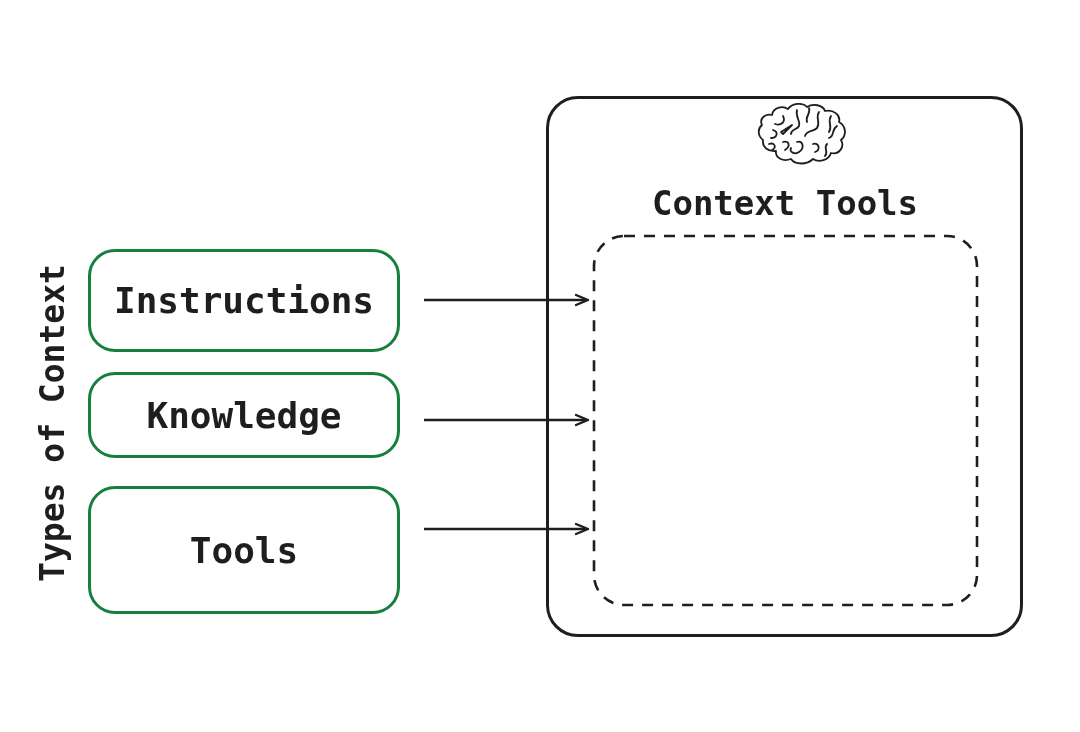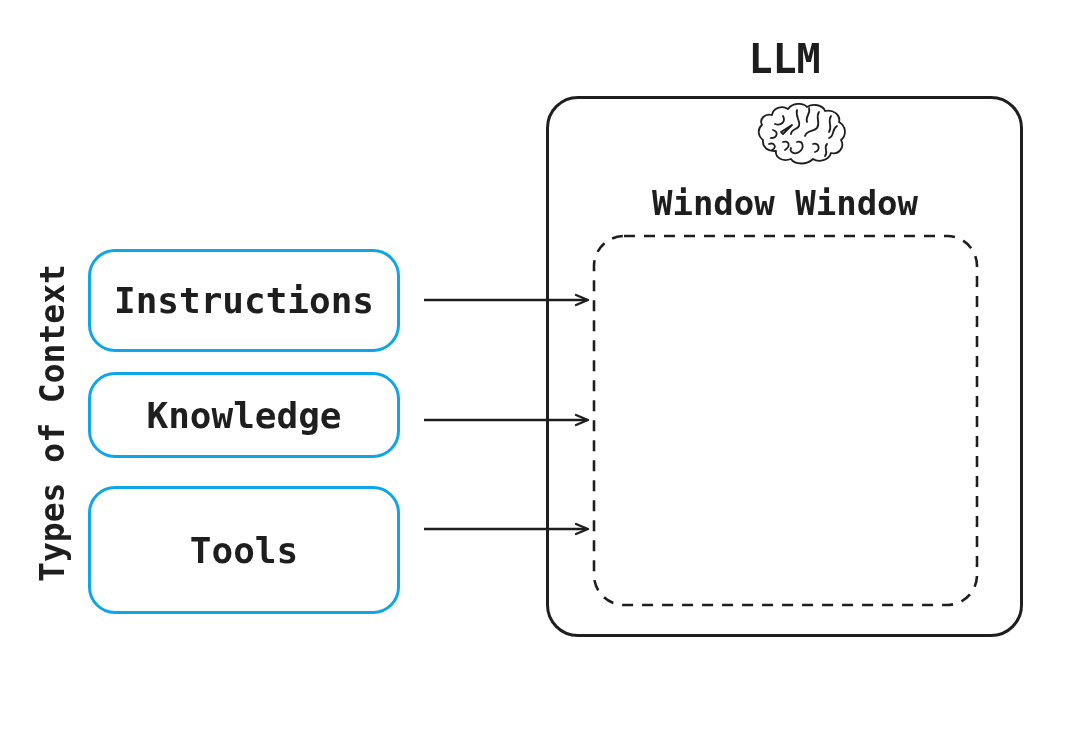--- a/index.html
+++ b/index.html
@@ -28,21 +28,21 @@
     font-weight: bold;
     color: #1e1e1e;
   }
 
   
   .source-box {
     position: absolute;
     left: 88px;
     width: 312px;
     box-sizing: border-box;
-    border: 3px solid #0ea5e9;
+    border: 3px solid #15803d;
     border-radius: 27px;
     background: #ffffff;
     display: flex;
     align-items: center;
     justify-content: center;
   }
   .source-box .box-label {
     font-size: 36px;
     font-weight: bold;
     color: #1e1e1e;
@@ -113,42 +113,41 @@
   </div>
 
   <div class="source-box box-knowledge">
     <span class="box-label">Knowledge</span>
   </div>
 
   <div class="source-box box-tools">
     <span class="box-label">Tools</span>
   </div>
 
-  <div class="llm-title">LLM</div>
 
   <div class="llm-box"></div>
 
   <svg class="brain" viewBox="0 0 96 66" fill="none" stroke="#1e1e1e" stroke-width="1.8" stroke-linecap="round" stroke-linejoin="round">
     <path d="M10,38 C5,34 4,27 9,23 C6,17 12,11 19,13 C20,6 29,3 35,7 C39,1 50,0 54,5 C60,1 70,3 72,9 C80,7 88,13 86,20 C93,24 94,33 88,38 C92,45 86,53 78,51 C76,58 66,61 60,57 C54,63 42,63 38,57 C30,60 22,56 23,49 C15,50 9,45 10,38 Z" fill="#ffffff"></path>
     <path d="M30,14 C33,20 28,24 22,22"></path>
     <path d="M44,8 C42,16 48,18 46,24 C44,28 38,27 38,32"></path>
     <path d="M56,6 C58,12 52,14 54,20"></path>
     <path d="M66,10 C62,16 68,20 64,26 C60,30 54,28 52,34"></path>
     <path d="M78,14 C74,20 80,24 76,30"></path>
     <path d="M84,24 C78,28 82,34 76,36"></path>
     <path d="M20,28 C26,30 24,36 18,36"></path>
     <path d="M16,42 C22,40 24,46 19,48"></path>
     <path d="M28,30 L39,23 L30,32 Z"></path>
     <path d="M30,40 C36,38 38,44 32,48"></path>
     <path d="M44,40 C50,38 52,46 46,50 C42,53 36,50 38,46"></path>
     <path d="M60,42 C66,40 68,48 62,50"></path>
     <path d="M74,42 C70,46 76,50 72,54"></path>
   </svg>
 
-  <div class="cw-label">Window Window</div>
+  <div class="cw-label">Context Tools</div>
 
   <svg class="overlay" viewBox="0 0 1080 732">
     <defs>
       <marker id="arrowhead" markerWidth="16" markerHeight="16" refX="12" refY="7" orient="auto" markerUnits="userSpaceOnUse">
         <path d="M2,2 L14,7 L2,12" fill="none" stroke="#1e1e1e" stroke-width="2.4" stroke-linecap="round" stroke-linejoin="round"></path>
       </marker>
     </defs>
 
     <rect x="594" y="236" width="383" height="369" rx="30" fill="none" stroke="#1e1e1e" stroke-width="2.6" stroke-dasharray="11 9"></rect>
 

